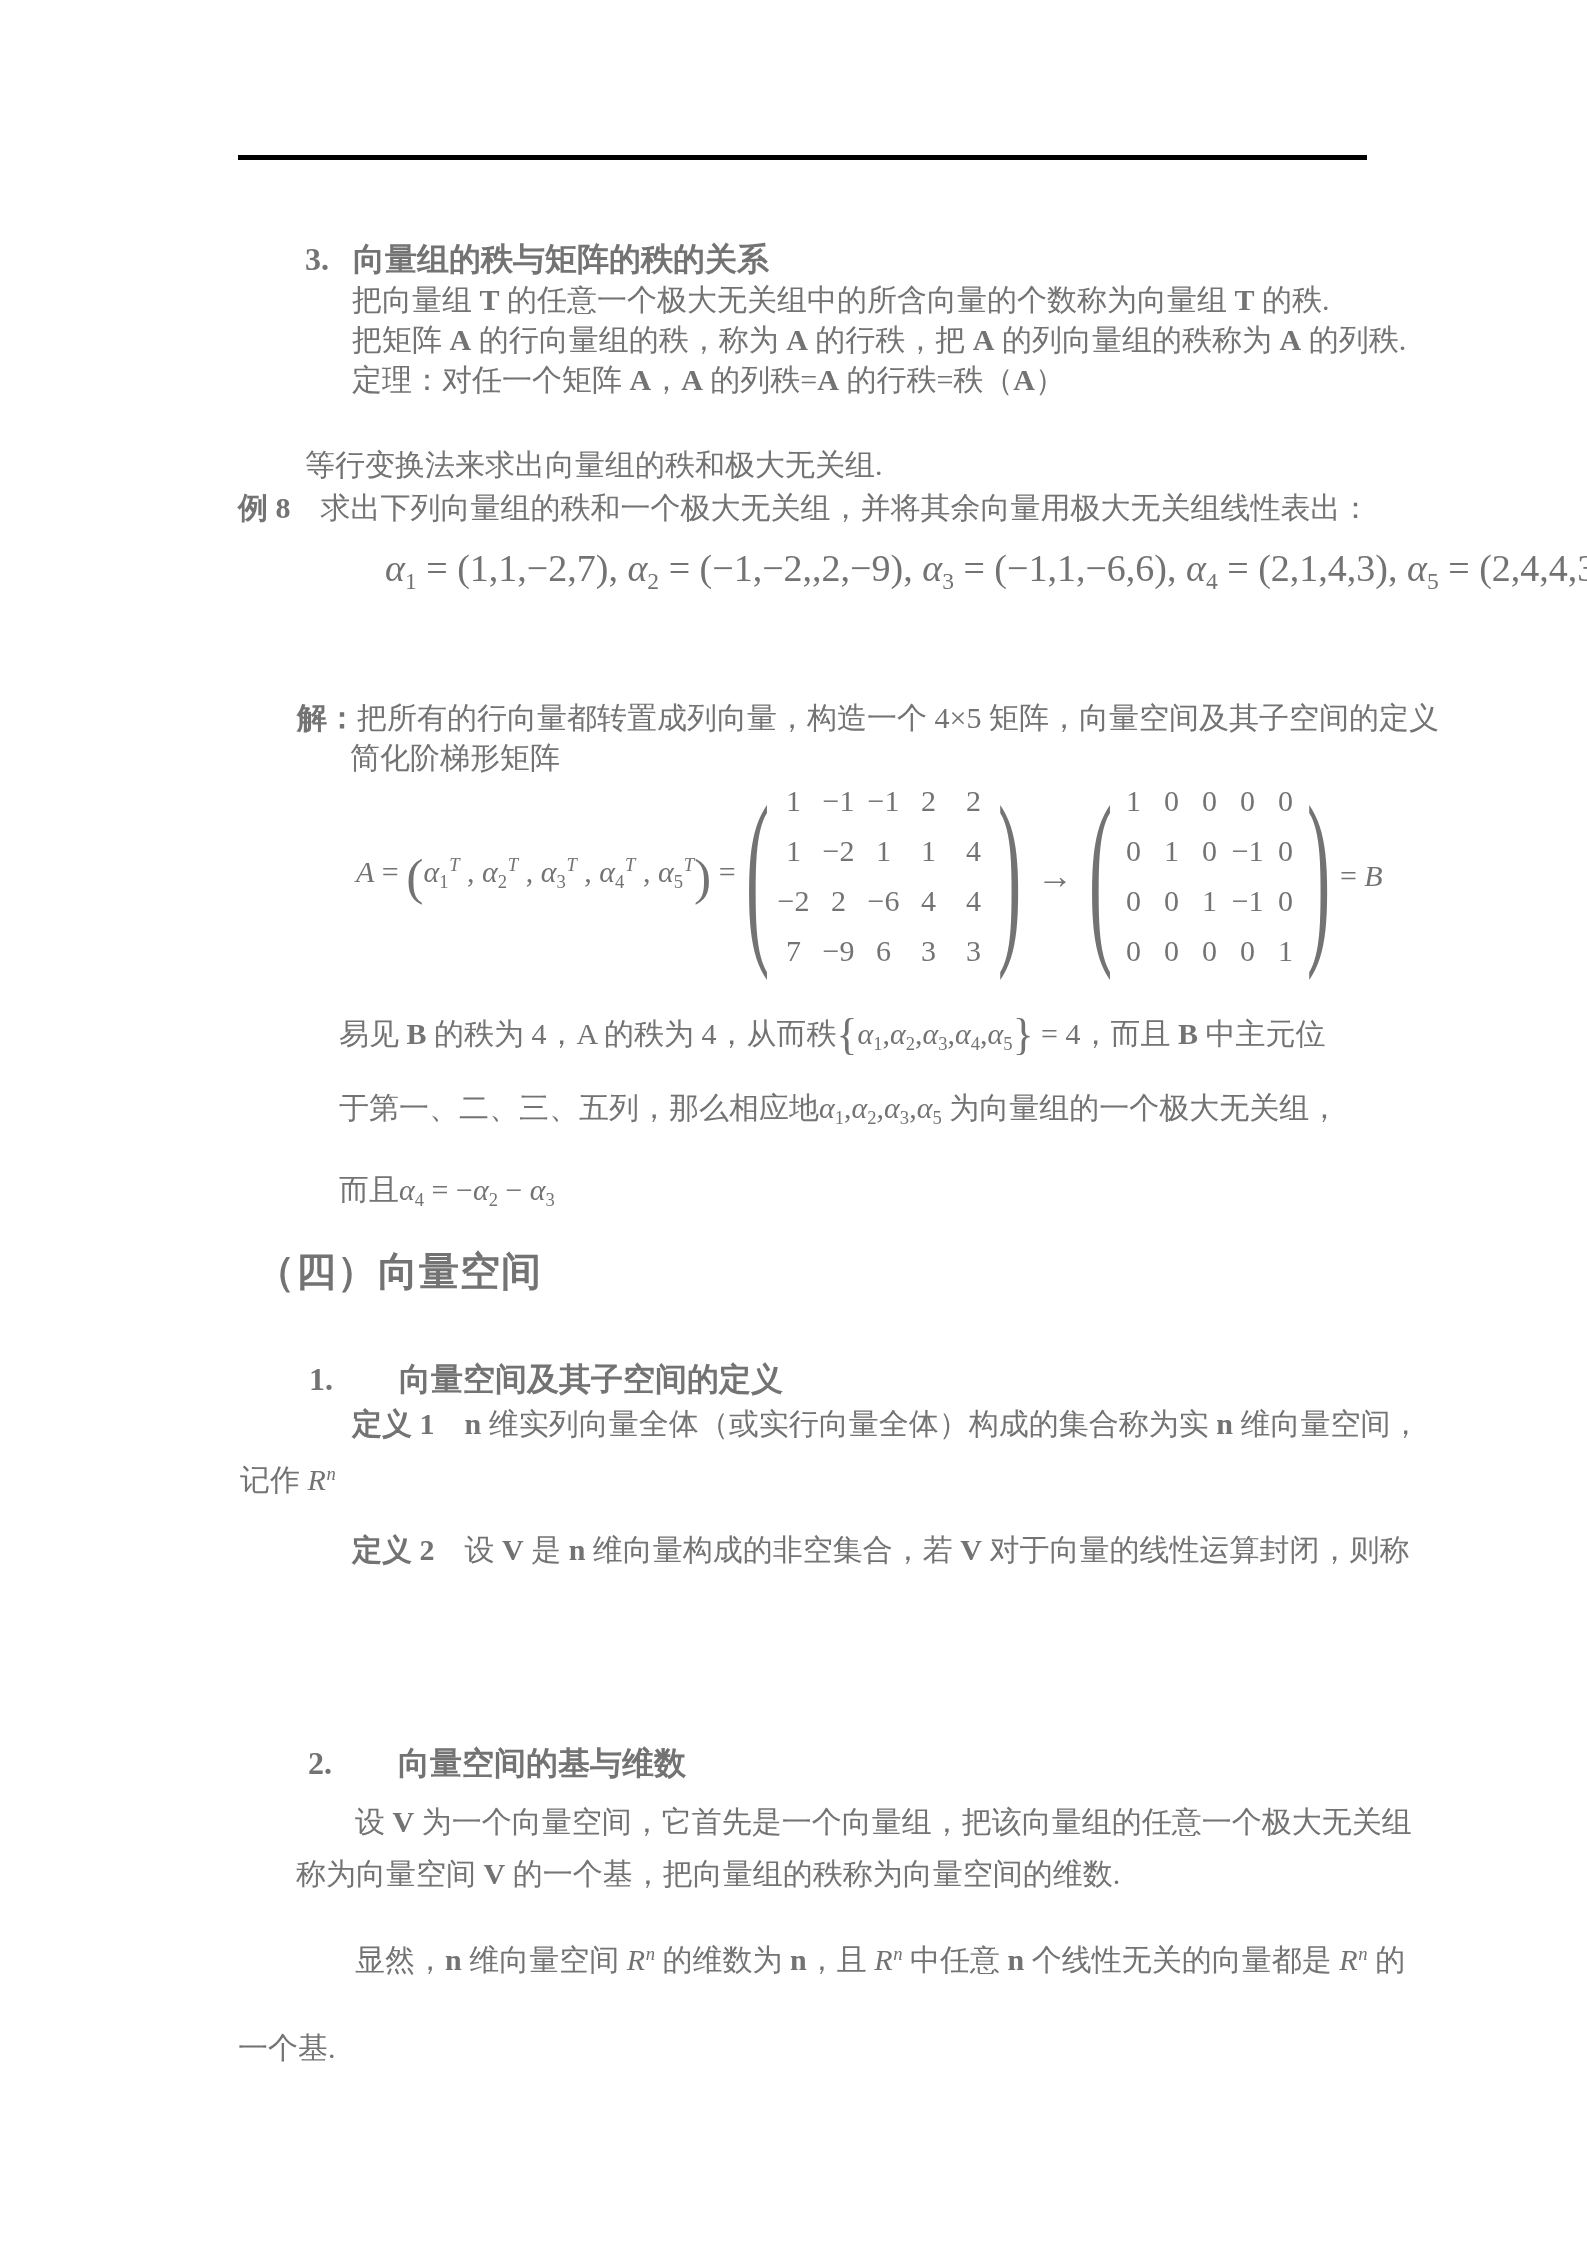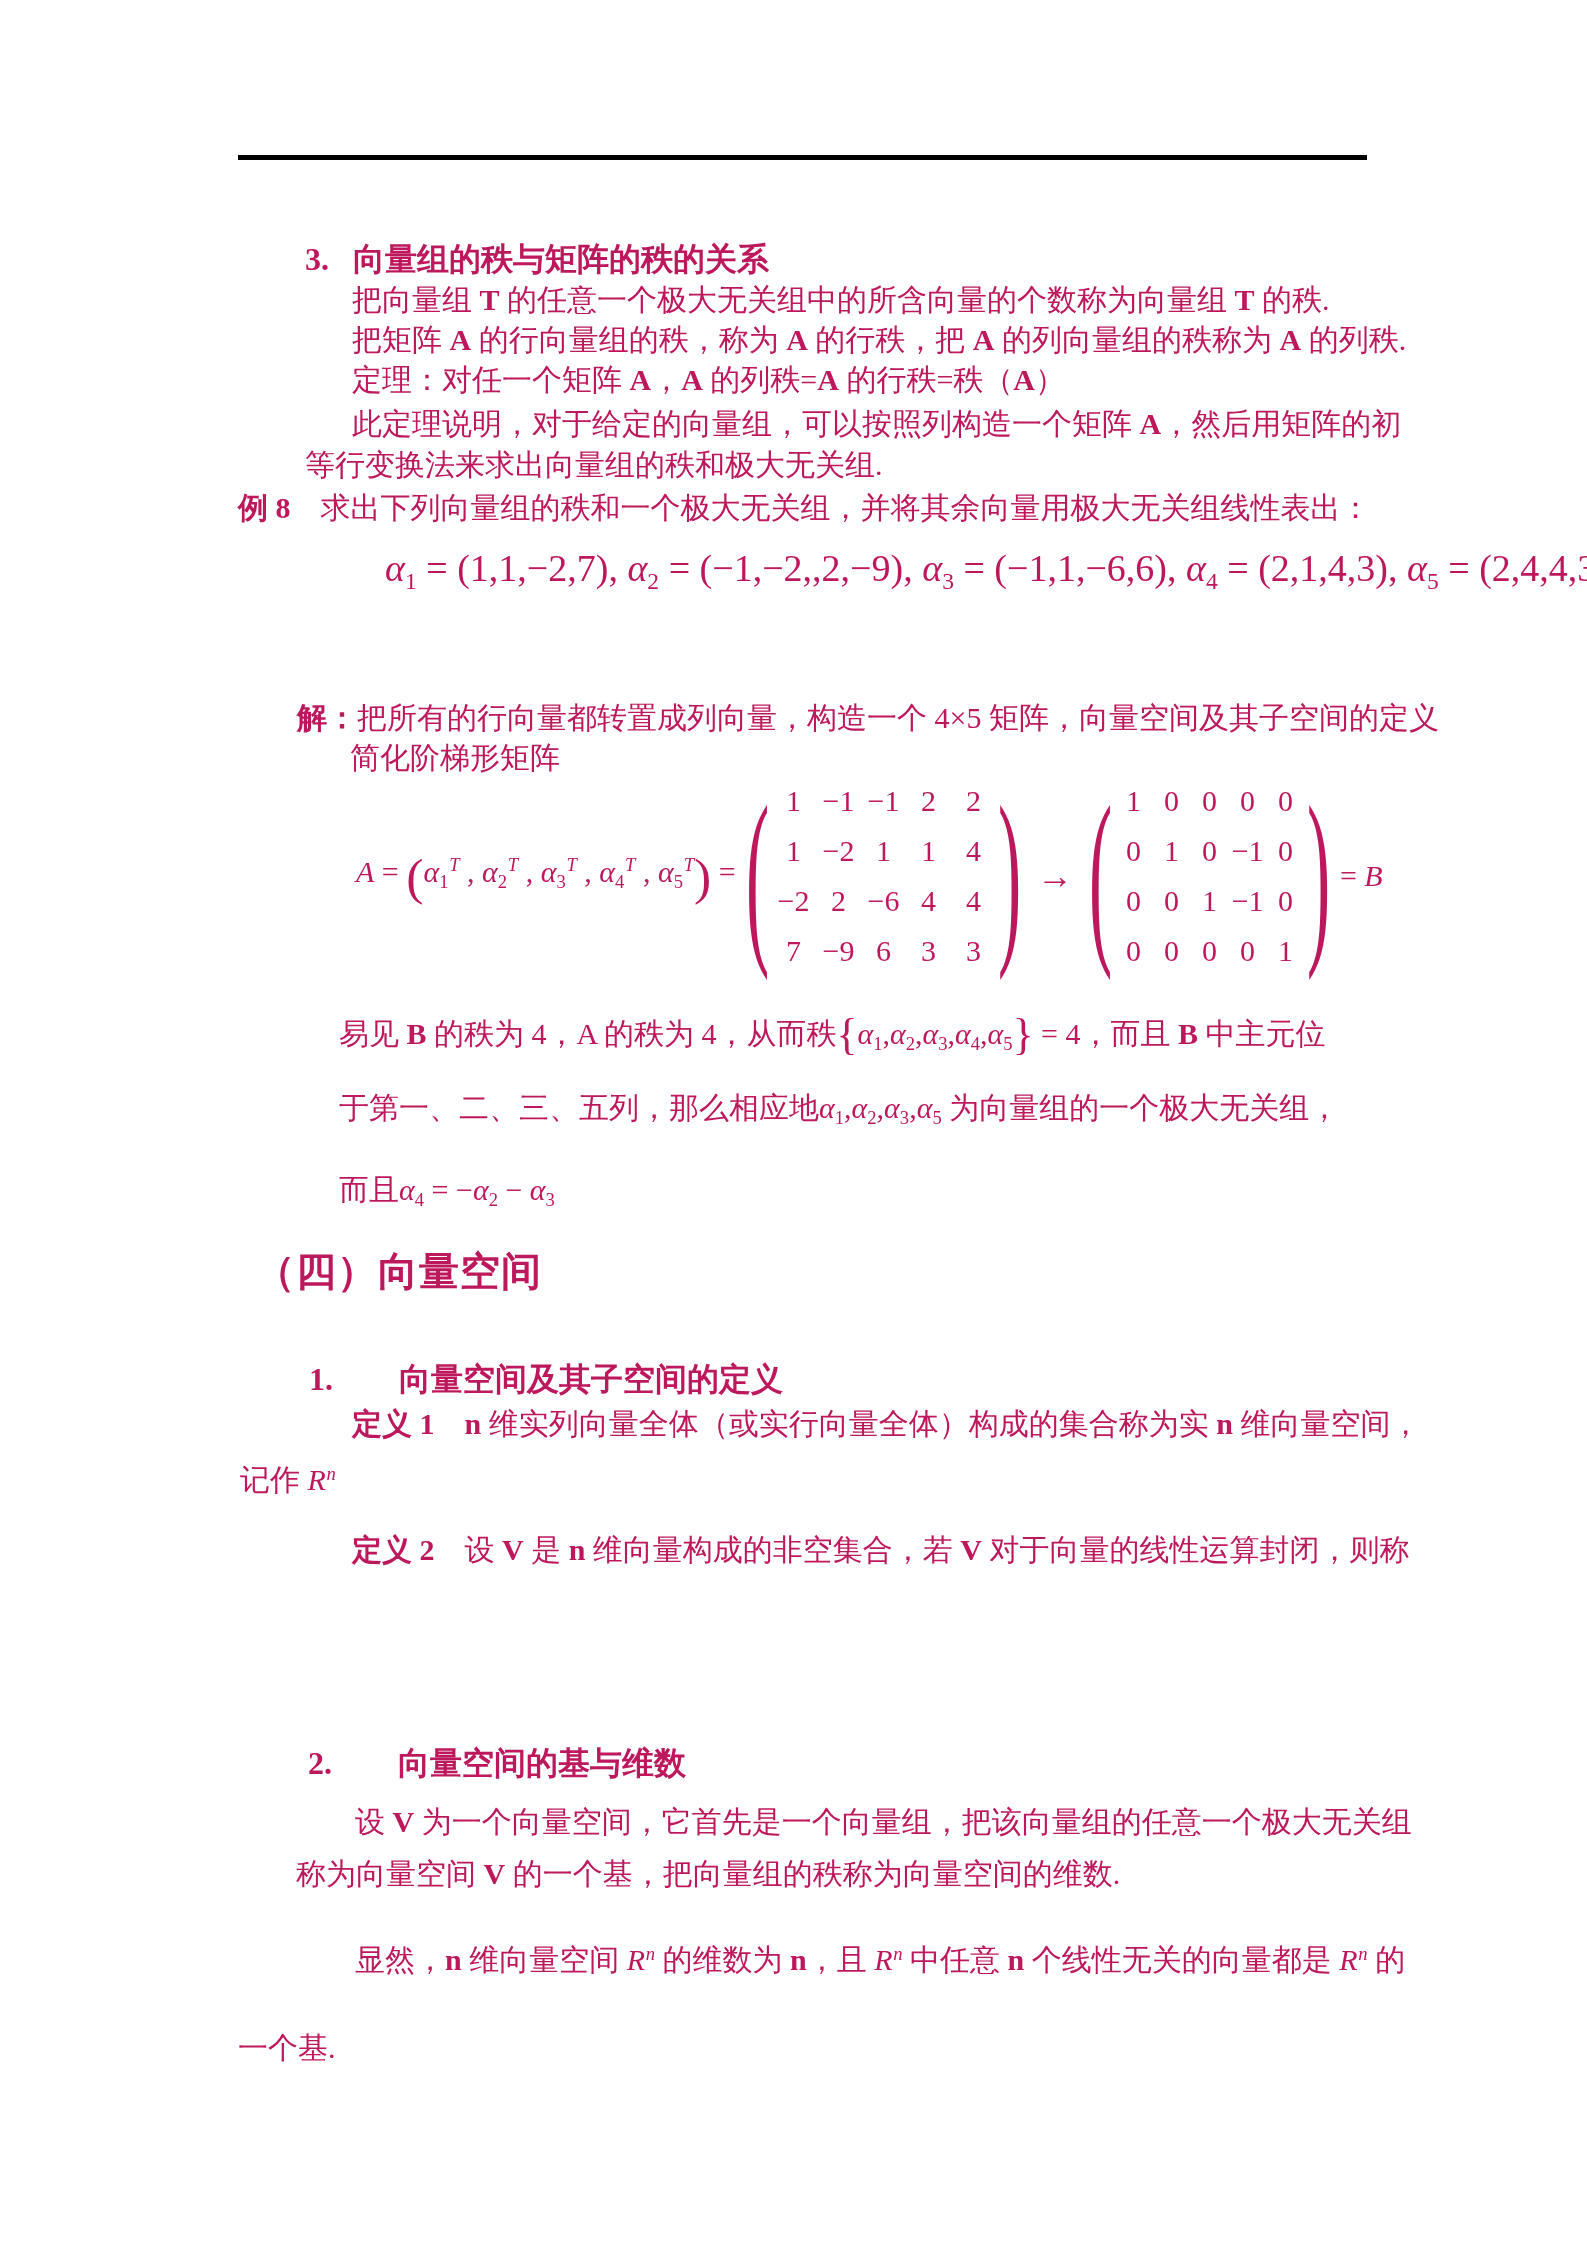--- a/index.html
+++ b/index.html
@@ -1,20 +1,20 @@
 <!DOCTYPE html>
 <html><head>
 <meta charset="utf-8">
 <style>
   html,body{margin:0;padding:0;background:#ffffff;}
   .page{
     position:relative;
     width:1587px;height:2245px;
     background:#ffffff;
-    color:#be185d;
+    color:#737373;
     font-family:"Liberation Serif","DejaVu Serif",serif;
     overflow:hidden;
   }
   .rule{position:absolute;left:238px;top:155px;width:1129px;height:5px;background:#000;}
   .line{position:absolute;white-space:nowrap;font-size:30px;line-height:1.2;}
   .h3{font-size:32px;font-weight:bold;}
   .h3 .lbl{margin-left:24px;}
   .h4{font-size:40px;font-weight:bold;letter-spacing:1px;text-align:center;}
   .subhead{font-size:32px;font-weight:bold;}
   .subhead .lbl{margin-left:66px;}
@@ -55,21 +55,20 @@
 
   <div class="rule"></div>
 
   <div class="line h3" style="left:305px;top:240px;">
     <span>3.</span><span class="lbl">向量组的秩与矩阵的秩的关系</span>
   </div>
 
   <div class="line" style="left:352px;top:282px;"><span class="tk-c">把向量组 </span><span class="tk-b">T</span><span class="tk-c"> 的任意一个极大无关组中的所含向量的个数称为向量组 </span><span class="tk-b">T</span><span class="tk-c"> 的秩.</span></div>
   <div class="line" style="left:352px;top:362px;"><span class="tk-c">定理：对任一个矩阵 </span><span class="tk-b">A</span><span class="tk-c">，</span><span class="tk-b">A</span><span class="tk-c"> 的列秩=</span><span class="tk-b">A</span><span class="tk-c"> 的行秩=秩（</span><span class="tk-b">A</span><span class="tk-c">）</span></div>
   <div class="line" style="left:352px;top:322px;"><span class="tk-c">把矩阵 </span><span class="tk-b">A</span><span class="tk-c"> 的行向量组的秩，称为 </span><span class="tk-b">A</span><span class="tk-c"> 的行秩，把 </span><span class="tk-b">A</span><span class="tk-c"> 的列向量组的秩称为 </span><span class="tk-b">A</span><span class="tk-c"> 的列秩.</span></div>
-  <div class="line" style="left:352px;top:406px;"><span class="tk-c">此定理说明，对于给定的向量组，可以按照列构造一个矩阵 </span><span class="tk-b">A</span><span class="tk-c">，然后用矩阵的初</span></div>
   <div class="line" style="left:305px;top:447px;"><span class="tk-c">等行变换法来求出向量组的秩和极大无关组.</span></div>
 
   <div class="line" style="left:238px;top:490px;"><span class="tk-cb">例 8</span><span class="tk-c">　求出下列向量组的秩和一个极大无关组，并将其余向量用极大无关组线性表出：</span></div>
 
   <div class="line formula" style="left:385px;top:546px;"><span class="tk-i">α</span><span class="tk-sb">1</span><span class="tk-n"> = (1,1,−2,7), </span><span class="tk-i">α</span><span class="tk-sb">2</span><span class="tk-n"> = (−1,−2,,2,−9), </span><span class="tk-i">α</span><span class="tk-sb">3</span><span class="tk-n"> = (−1,1,−6,6), </span><span class="tk-i">α</span><span class="tk-sb">4</span><span class="tk-n"> = (2,1,4,3), </span><span class="tk-i">α</span><span class="tk-sb">5</span><span class="tk-n"> = (2,4,4,3)</span></div>
 
   <div class="line" style="left:297px;top:700px;"><span class="tk-cb">解：</span><span class="tk-c">把所有的行向量都转置成列向量，构造一个 </span><span class="tk-n">4×5</span><span class="tk-c"> 矩阵，向量空间及其子空间的定义</span></div>
   <div class="line" style="left:350px;top:740px;"><span class="tk-c">简化阶梯形矩阵</span></div>
 
   <div class="eqrow">

